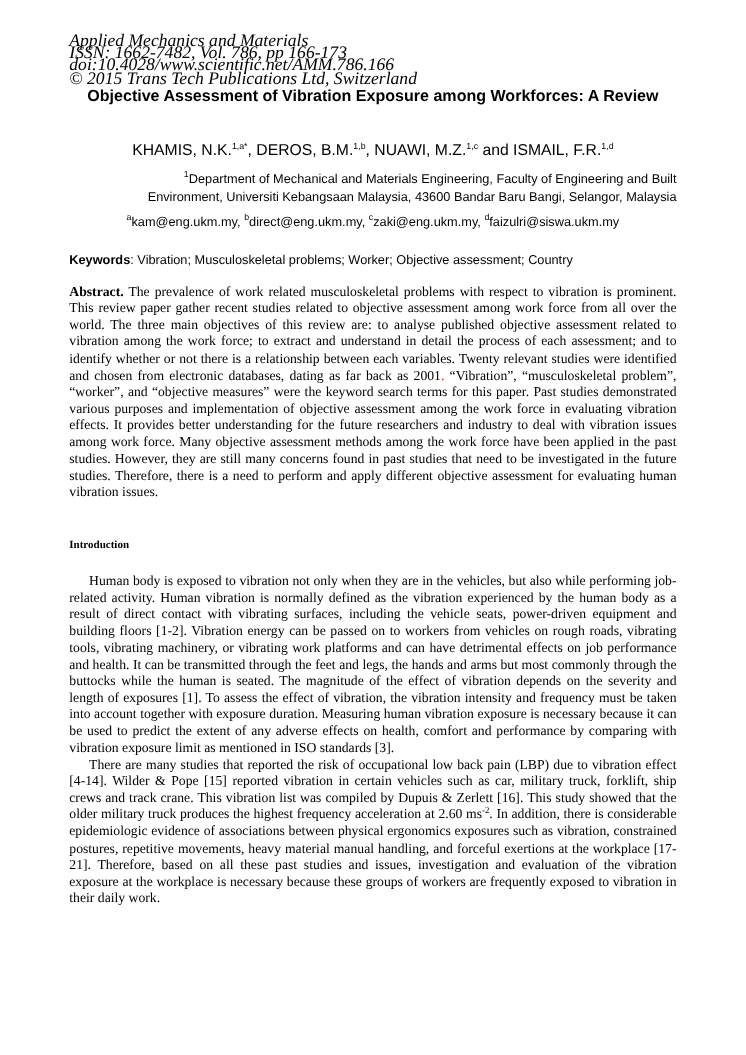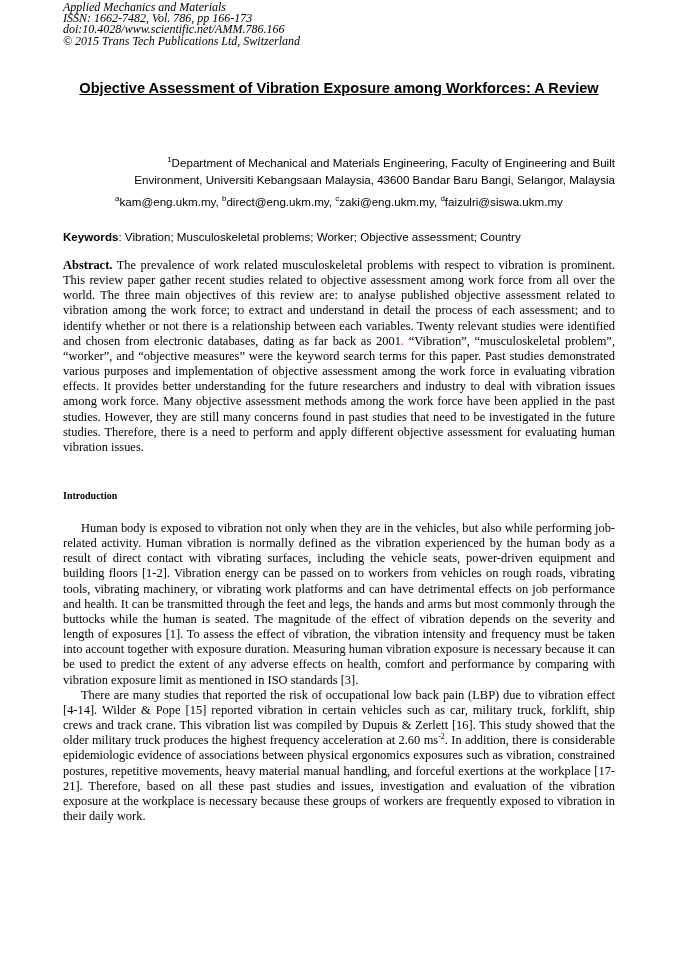--- a/index.html
+++ b/index.html
@@ -1,21 +1,21 @@
 <!DOCTYPE html>
 <html><head>
 <meta charset="utf-8">
 <style>
   html, body { margin:0; padding:0; background:#ffffff; }
   body { width:678px; height:959px; position:relative; overflow:hidden; color:#000; }
   .page { position:absolute; left:0; top:0; width:678px; height:959px; background:#fff; }
-  .hdr-left { position:absolute; left:63px; top:2px; font-family:"Liberation Serif", serif; font-style:italic; font-size:12px; line-height:11.2px; }
+  .hdr-left { position:absolute; left:63px; top:32px; font-family:"Liberation Serif", serif; font-style:italic; font-size:16px; line-height:11.2px; }
   .hdr-right { position:absolute; right:63px; top:14px; font-family:"Liberation Serif", serif; font-style:italic; font-size:10.4px; line-height:11.2px; text-align:right; }
   .hdr-left div, .hdr-right div { white-space:nowrap; }
-  .title { position:absolute; left:63px; width:552px; top:79px; font-family:"Liberation Sans", sans-serif; font-weight:bold; font-size:14.6px; line-height:19px; text-align:center;text-decoration:underline; }
+  .title { position:absolute; left:63px; width:552px; top:79px; font-family:"Liberation Sans", sans-serif; font-weight:bold; font-size:14.6px; line-height:19px; text-align:center; }
   .authors { position:absolute; left:63px; width:552px; top:128px; font-family:"Liberation Sans", sans-serif; font-size:14.3px; line-height:18px; text-align:center; white-space:nowrap; }
   .authors sup, .affil sup, .emails sup { font-size:8px; vertical-align:super; line-height:0; }
   .affil { position:absolute; left:63px; width:552px; top:155px; font-family:"Liberation Sans", sans-serif; font-size:11.6px; line-height:16.5px; text-align:right; }
   .emails { position:absolute; left:63px; width:552px; top:194px; font-family:"Liberation Sans", sans-serif; font-size:11.6px; line-height:15px; text-align:center; white-space:nowrap; }
   .keywords { position:absolute; left:63px; width:552px; top:229px; font-family:"Liberation Sans", sans-serif; font-size:11.6px; line-height:15px; white-space:nowrap; }
   .keywords b { font-weight:bold; }
   .body-text { font-family:"Liberation Serif", serif; font-size:12.45px; line-height:15.15px; text-align:justify; }
   .abstract { position:absolute; left:63px; width:552px; top:258px; }
   .abstract b { font-weight:bold; }
   .intro-heading { position:absolute; left:63px; top:488px; font-family:Liberation Serif, serif; font-weight:bold; font-size:10px; line-height:15px; }
@@ -32,20 +32,23 @@
   <div class="hdr-left">
     <div>Applied Mechanics and Materials</div>
     <div>ISSN: 1662-7482, Vol. 786, pp 166-173</div>
     <div>doi:10.4028/www.scientific.net/AMM.786.166</div>
     <div>© 2015 Trans Tech Publications Ltd, Switzerland</div>
   </div>
 
 
   <div class="title">Objective Assessment of Vibration Exposure among Workforces: A Review</div>
 
+  <div class="authors">
+    <span>KHAMIS, N.K.</span><sup>1,a*</sup><span>, </span><span>DEROS, B.M.</span><sup>1,b</sup><span>, </span><span>NUAWI, M.Z.</span><sup>1,c</sup><span> and </span><span>ISMAIL, F.R.</span><sup>1,d</sup>
+  </div>
 
   <div class="affil">
     <div><sup>1</sup><span>Department of Mechanical and Materials Engineering, Faculty of Engineering and Built</span></div>
     <div>Environment, Universiti Kebangsaan Malaysia, 43600 Bandar Baru Bangi, Selangor, Malaysia</div>
   </div>
 
   <div class="emails">
     <sup>a</sup><span>kam@eng.ukm.my</span><span>, </span><sup>b</sup><span>direct@eng.ukm.my</span><span>, </span><sup>c</sup><span>zaki@eng.ukm.my</span><span>, </span><sup>d</sup><span>faizulri@siswa.ukm.my</span>
   </div>
 

